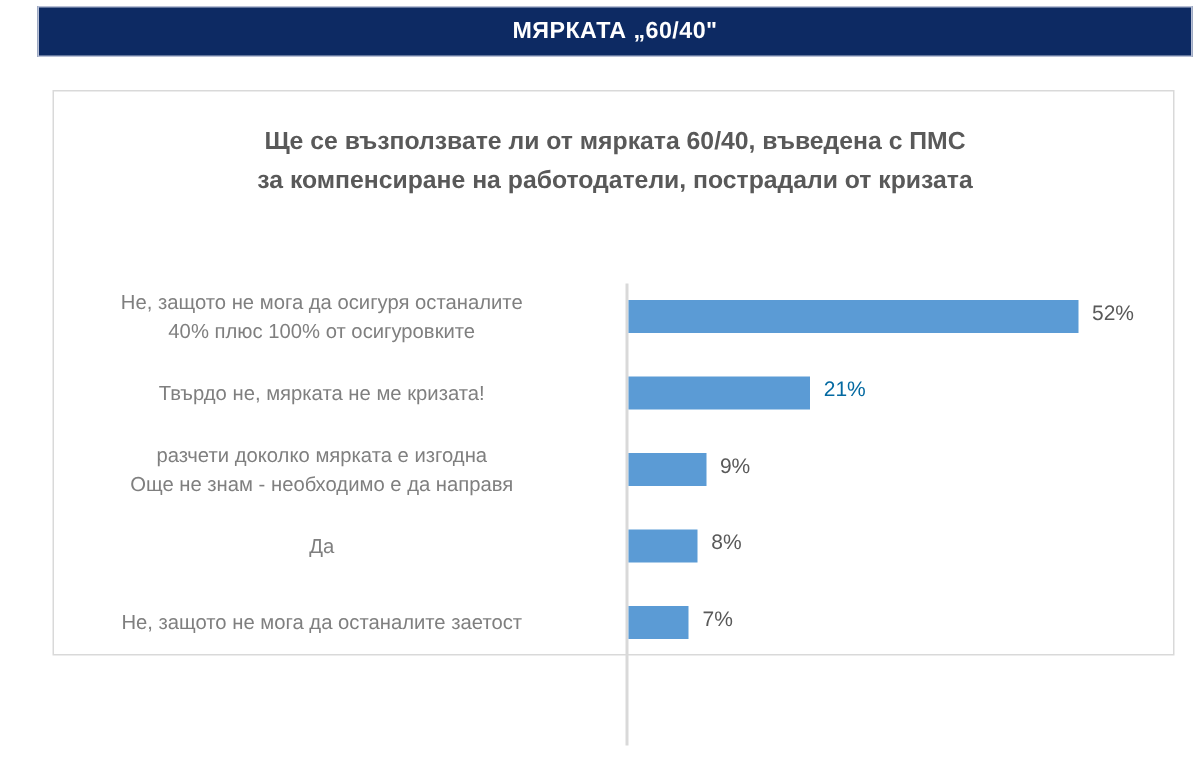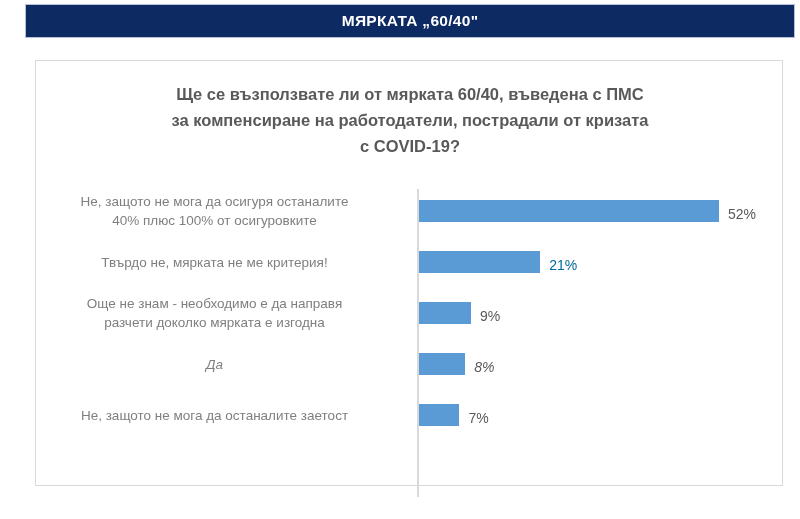--- a/index.html
+++ b/index.html
@@ -36,21 +36,21 @@
     letter-spacing: 0.3px;
     white-space: nowrap;
   }
 
   
   #chart-card {
     position: absolute;
     left: 35px;
     top: 60px;
     width: 748px;
-    height: 426px;
+    height: 377px;
     background: #ffffff;
     border: 1px solid #d9d9d9;
     box-sizing: border-box;
   }
 
   #chart-title {
     position: absolute;
     left: 60px;
     top: 20px;
     width: 628px;
@@ -102,21 +102,21 @@
   }
   .cat-label .lline { display: block; }
 
   .bar-wrap {
     position: absolute;
     left: 383px;
     top: 50%;
     transform: translateY(-50%);
     height: 22px;
     display: flex;
-    align-items: flex-end;
+    align-items: flex-start;
   }
   .bar {
     height: 22px;
     background: #5b9bd5;
   }
   .bar-value {
     margin-left: 9px;
     color: #595959;
     font-size: 14px;
     white-space: nowrap;
@@ -127,60 +127,59 @@
 
 <div id="banner-bar" style="background: rgb(13, 42, 99);">
   <span id="banner-title" style="color: rgb(255, 255, 255);">МЯРКАТА „60/40"</span>
 </div>
 
 <div id="chart-card" style="border-color: rgb(217, 217, 217);">
 
   <div id="chart-title">
     <span class="tline">Ще се възползвате ли от мярката 60/40, въведена с ПМС</span>
     <span class="tline">за компенсиране на работодатели, пострадали от кризата</span>
-    <span class="tline">с COVID-19?</span>
   </div>
 
   <div id="plot-area">
 
     <div id="category-axis-line" style="background: rgb(217, 217, 217);"></div>
 
     <div class="bar-row" style="top:0px;">
       <div class="cat-label" style="color: rgb(127, 127, 127);">
         <span class="lline">Не, защото не мога да осигуря останалите</span>
         <span class="lline">40% плюс 100% от осигуровките</span>
       </div>
       <div class="bar-wrap">
         <div class="bar" style="width: 300px; background: rgb(91, 155, 213);"></div>
         <span class="bar-value" style="color: rgb(89, 89, 89);">52%</span>
       </div>
     </div>
 
     <div class="bar-row" style="top:51px;">
       <div class="cat-label" style="color: rgb(127, 127, 127);">
-        <span class="lline">Твърдо не, мярката не ме критерия!</span>
+        <span class="lline">Твърдо не, мярката не ме кризата!</span>
       </div>
       <div class="bar-wrap">
         <div class="bar" style="width: 121.154px; background: rgb(91, 155, 213);"></div>
         <span class="bar-value" style="color: #0369a1;">21%</span>
       </div>
     </div>
 
     <div class="bar-row" style="top:102px;">
       <div class="cat-label" style="color: rgb(127, 127, 127);">
+        <span class="lline">разчети доколко мярката е изгодна</span>
         <span class="lline">Още не знам - необходимо е да направя</span>
-        <span class="lline">разчети доколко мярката е изгодна</span>
       </div>
       <div class="bar-wrap">
         <div class="bar" style="width: 51.9231px; background: rgb(91, 155, 213);"></div>
         <span class="bar-value" style="color: rgb(89, 89, 89);">9%</span>
       </div>
     </div>
 
-    <div class="bar-row" style="top:153px;font-style:italic;">
+    <div class="bar-row" style="top:153px;">
       <div class="cat-label" style="color: rgb(127, 127, 127);">
         <span class="lline">Да</span>
       </div>
       <div class="bar-wrap">
         <div class="bar" style="width: 46.1538px; background: rgb(91, 155, 213);"></div>
         <span class="bar-value" style="color: rgb(89, 89, 89);">8%</span>
       </div>
     </div>
 
     <div class="bar-row" style="top:204px;">

